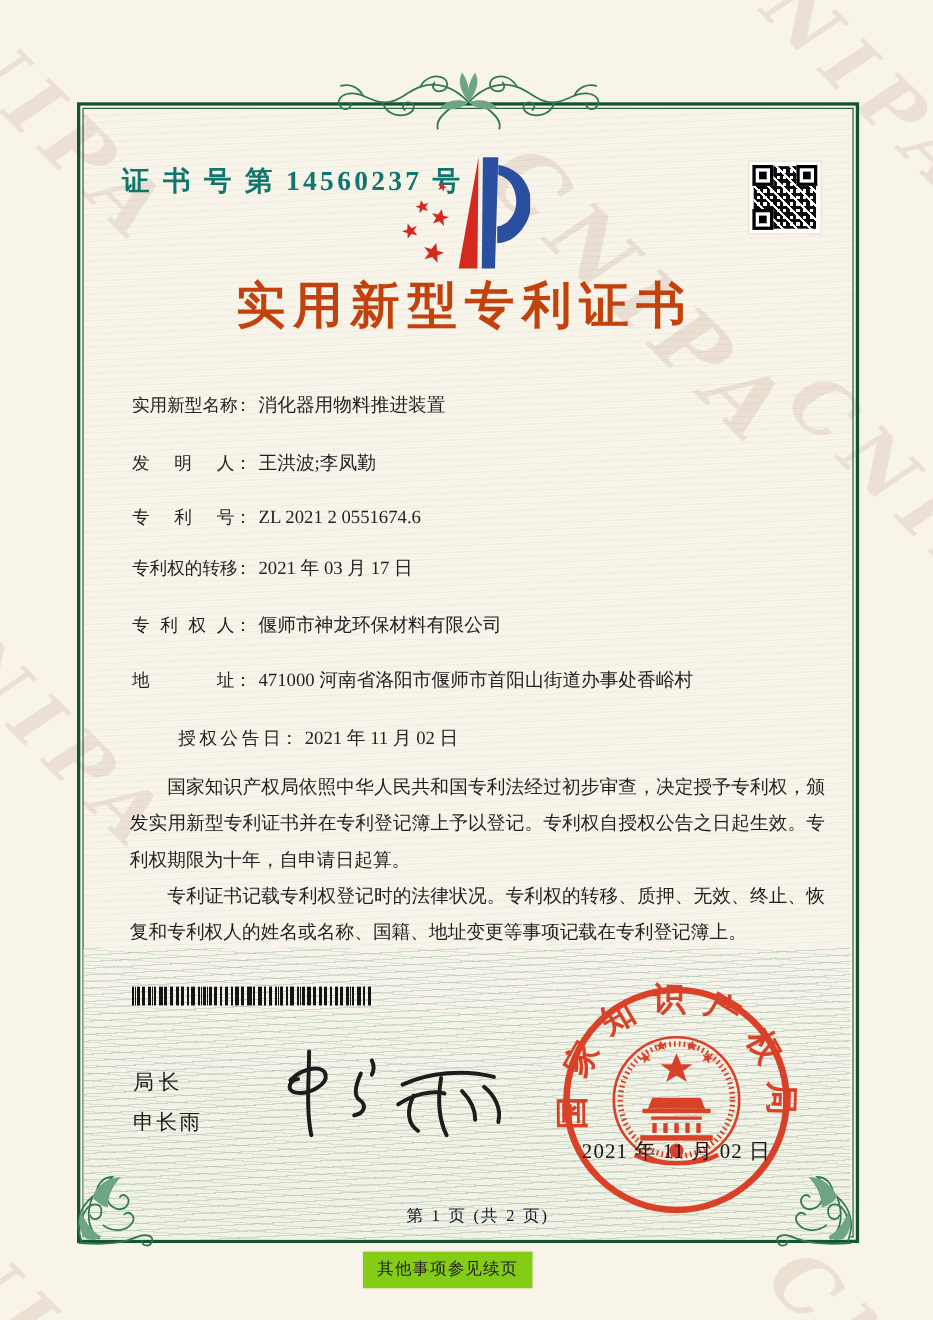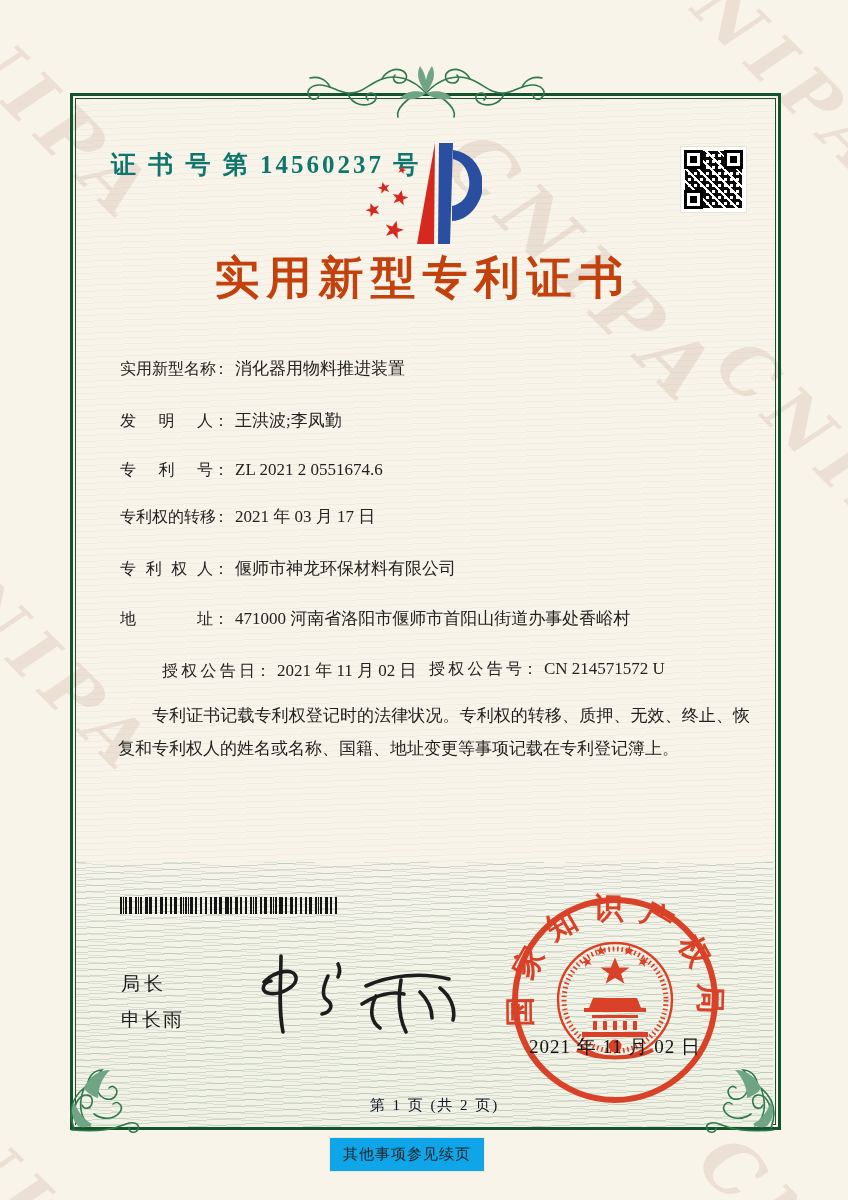--- a/index.html
+++ b/index.html
@@ -97,21 +97,21 @@
   .seal-date{
     position:absolute;left:505px;top:1034px;width:220px;text-align:center;
     font-size:19px;letter-spacing:1px;color:#141414;
   }
   .page-info{
     position:absolute;left:70px;top:1096px;width:705px;text-align:center;
     font-size:15px;letter-spacing:2px;color:#0f172a;padding-left:12px;
   }
   .note{
     position:absolute;left:330px;top:1138px;width:154px;height:33px;line-height:33px;
-    background:#0ea5e9;text-align:center;font-size:15px;letter-spacing:1px;color:#222;
+    background:#84cc16;text-align:center;font-size:15px;letter-spacing:1px;color:#222;
     box-shadow:0 0 0 1px rgba(230,222,200,0.6);
   }
 </style>
 </head>
 <body>
 
 <div class="wm wm-tl">CNIPA</div>
 <div class="wm wm-tr">CNIPA</div>
 <div class="wm wm-c">CNIPA</div>
 <div class="wm wm-rm">CNIPA</div>
@@ -201,26 +201,24 @@
     <span class="lab">专利权的转移</span><span class="colon">：</span><span class="val">2021 年 03 月 17 日</span>
   </div>
   <div class="row r5">
     <span class="lab">专利权人</span><span class="colon">：</span><span class="val">偃师市神龙环保材料有限公司</span>
   </div>
   <div class="row r6">
     <span class="lab">地址</span><span class="colon">：</span><span class="val">471000  河南省洛阳市偃师市首阳山街道办事处香峪村</span>
   </div>
   <div class="row r7">
     <span class="lab">授权公告日</span><span class="colon">：</span><span class="val">2021 年 11 月 02 日</span>
-    <span class="grant2">
-      <span class="lab">授权公告号</span><span class="colon">：</span><span class="val">CN 214571572 U</span>
-    </span>
   </div>
 
   <div class="paras">
+    <p>国家知识产权局依照中华人民共和国专利法经过初步审查，决定授予专利权，颁发实用新型专利证书并在专利登记簿上予以登记。专利权自授权公告之日起生效。专利权期限为十年，自申请日起算。</p>
     <p>专利证书记载专利权登记时的法律状况。专利权的转移、质押、无效、终止、恢复和专利权人的姓名或名称、国籍、地址变更等事项记载在专利登记簿上。</p>
   </div>
 
   <div class="barcode"></div>
 
   <div class="signer-title">局长</div>
   <div class="signer-name">申长雨</div>
 
   <svg class="signature" width="235" height="88" viewBox="0 0 235 88">
     <g stroke="#1d1d1d" stroke-width="3.6" fill="none" stroke-linecap="round">

